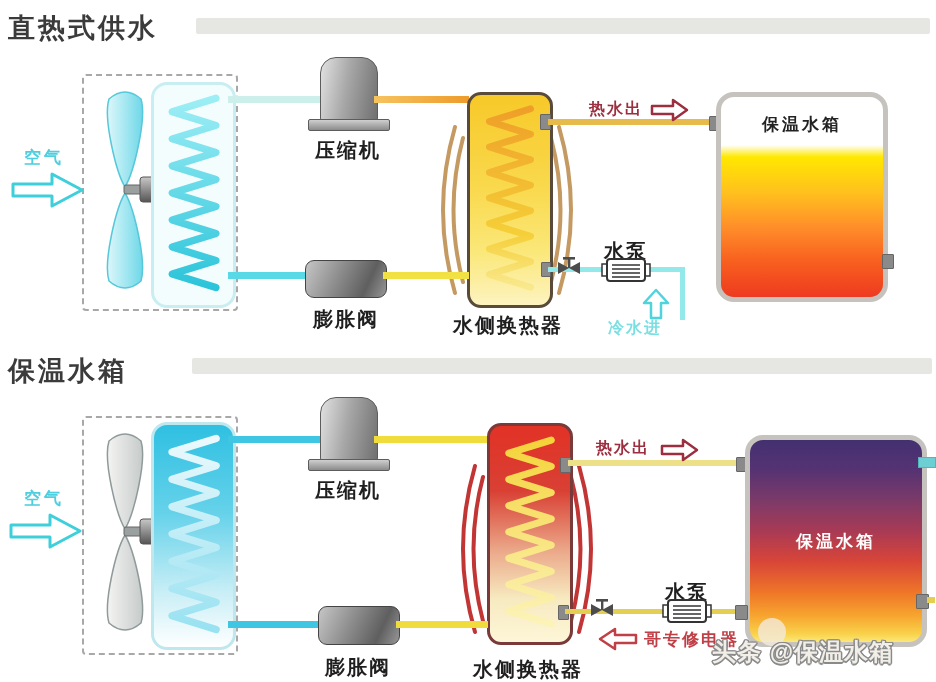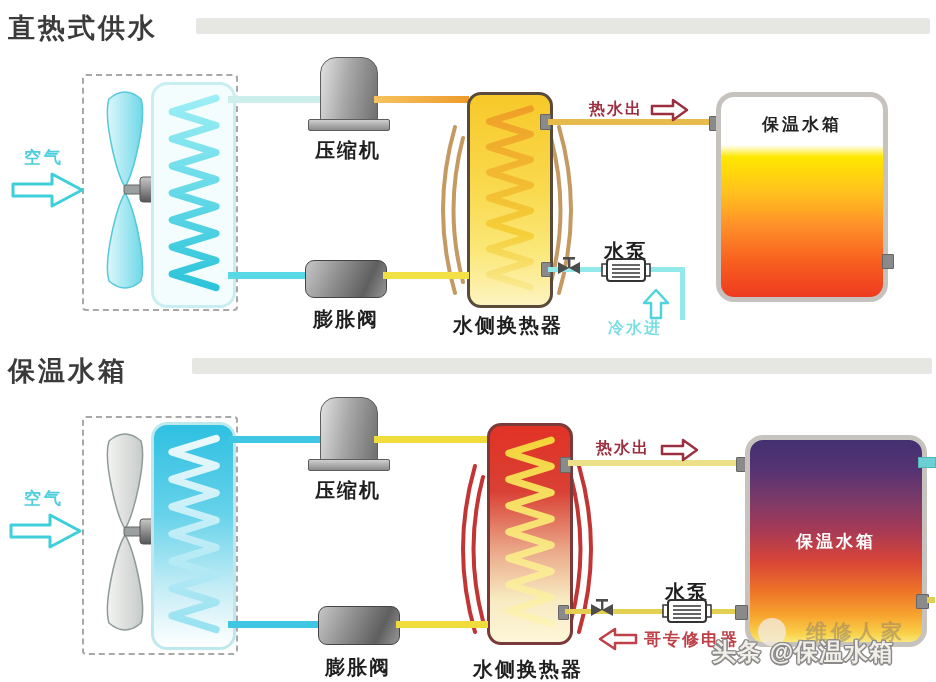--- a/index.html
+++ b/index.html
@@ -260,16 +260,15 @@
       <path d="M11,9 H39 M11,13 H39 M11,17 H39 M11,21 H39" stroke="#333" stroke-width="1.6"></path>
     </svg>
     <div class="conn" style="left:735px;top:260px;width:11px;height:13px;"></div>
     <svg class="abs" style="left:596px;top:281px;" width="42" height="26" viewBox="0 0 42 26">
       <path d="M40,9 L19,9 L19,3 L4,13 L19,23 L19,17 L40,17 Z" fill="#fff" stroke="#c04048" stroke-width="2.5" stroke-linejoin="round"></path>
     </svg>
     <div class="abs circ-lbl" style="left:644px;top:283px;">哥专修电器</div>
   </div>
 
   <div class="wm-circle" style="left:758px;top:618px;"></div>
-  <div class="wm-faint" style="left:806px;top:618px;">维修人家</div>
   <div class="wm-main" style="left:712px;top:636px;">头条 @保温水箱</div>
 
 </div>
 
 </body></html>

